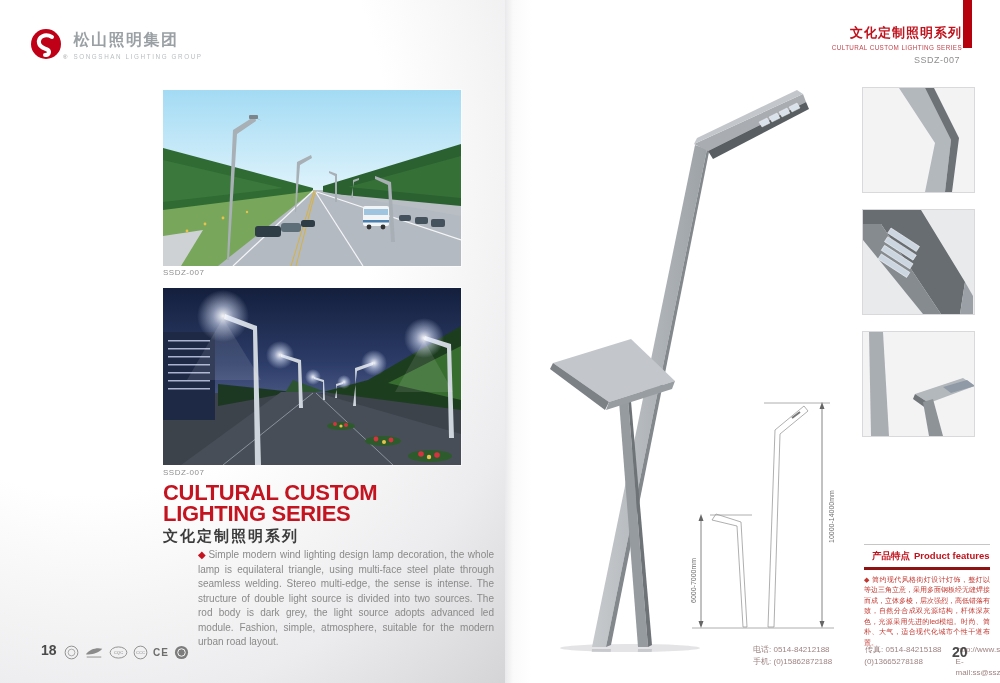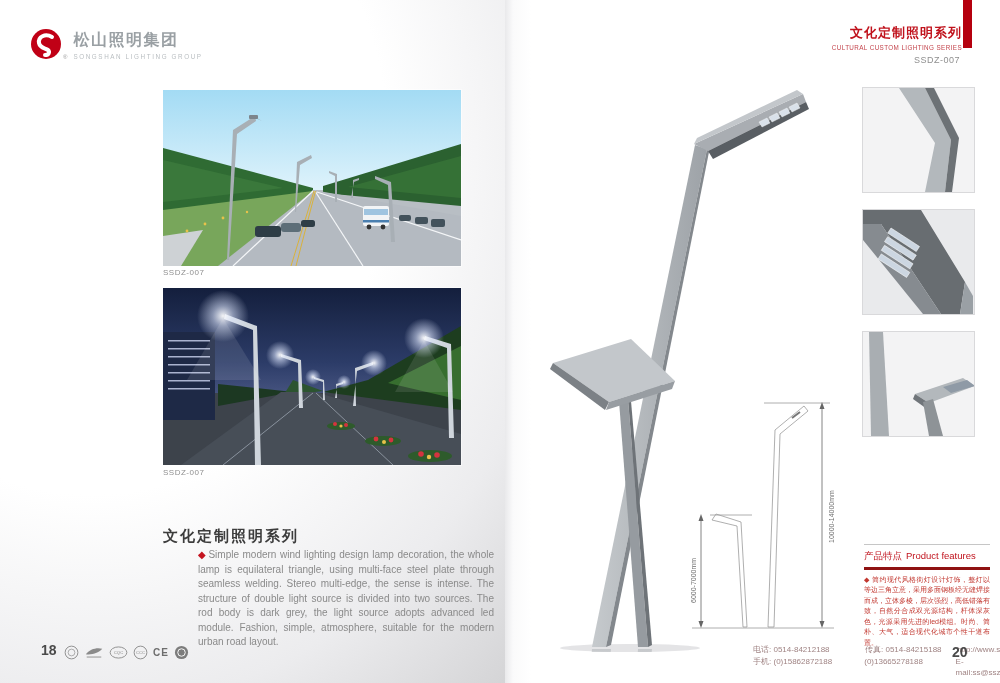--- a/index.html
+++ b/index.html
@@ -49,21 +49,21 @@
   
   .render{position:absolute;left:535px;top:52px;}
   .thumb{position:absolute;left:862px;width:113px;height:106px;background:#f3f3f4;border:1px solid #d9d9db;box-sizing:border-box;overflow:hidden;}
   .thumb svg{display:block;}
   .t1{top:87px;} .t2{top:209px;background:#e9eaec;} .t3{top:331px;}
 
   .drawing{position:absolute;left:688px;top:396px;}
 
   
   .features{position:absolute;left:864px;top:544px;width:126px;border-top:1px solid #c6c6c6;padding-top:5px;}
-  .feat-title{font-size:9.5px;font-weight:normal;color:#c0121c;}
+  .feat-title{font-size:9.5px;font-weight:bold;color:#c0121c;margin-left:8px;}
   .feat-title .en{margin-left:4px;}
   .feat-rule{height:2.5px;background:#8f1212;margin-top:4px;margin-bottom:5px;}
   .feat-body{font-size:7px;line-height:1.5;color:#c2372f;text-align:justify;}
 
   
   .contact{position:absolute;left:705px;top:644px;font-size:8px;color:#a08484;line-height:1.45;}
   .contact .row{display:flex;}
   .contact .c1{width:112px;padding-left:48px;} .contact .c2{width:92px;} .contact .c3{}
   .contact span{white-space:nowrap;}
 </style>
@@ -221,20 +221,24 @@
         <circle cx="117" cy="67" r="14" fill="url(#glow)"></circle>
         <circle cx="211" cy="75" r="13" fill="url(#glow)"></circle>
         <circle cx="150" cy="89" r="8" fill="url(#glow)"></circle>
         <circle cx="181" cy="94" r="7" fill="url(#glow)"></circle>
         <polygon points="60,30 24,92 98,92" fill="#ffffff" opacity=".10"></polygon>
         <polygon points="261,52 232,104 290,104" fill="#ffffff" opacity=".10"></polygon>
       </svg>
     </div>
     <div class="photo-cap cap2">SSDZ-007</div>
 
+    <div class="ltitle">
+      <div>CULTURAL CUSTOM</div>
+      <div>LIGHTING SERIES</div>
+    </div>
     <div class="ltitle-cn">文化定制照明系列</div>
     <div class="ldesc">
       <span class="bullet">◆</span><span>Simple modern wind lighting design lamp decoration, the whole lamp is equilateral triangle, using multi-face steel plate through seamless welding. Stereo multi-edge, the sense is intense. The structure of double light source is divided into two sources. The rod body is dark grey, the light source adopts advanced led module. Fashion, simple, atmosphere, suitable for the modern urban road layout.</span>
     </div>
 
     <div class="pageno pn18">18</div>
 
     <div class="certs">
       <span class="cert">
         <svg width="15" height="15" viewBox="0 0 16 16">

